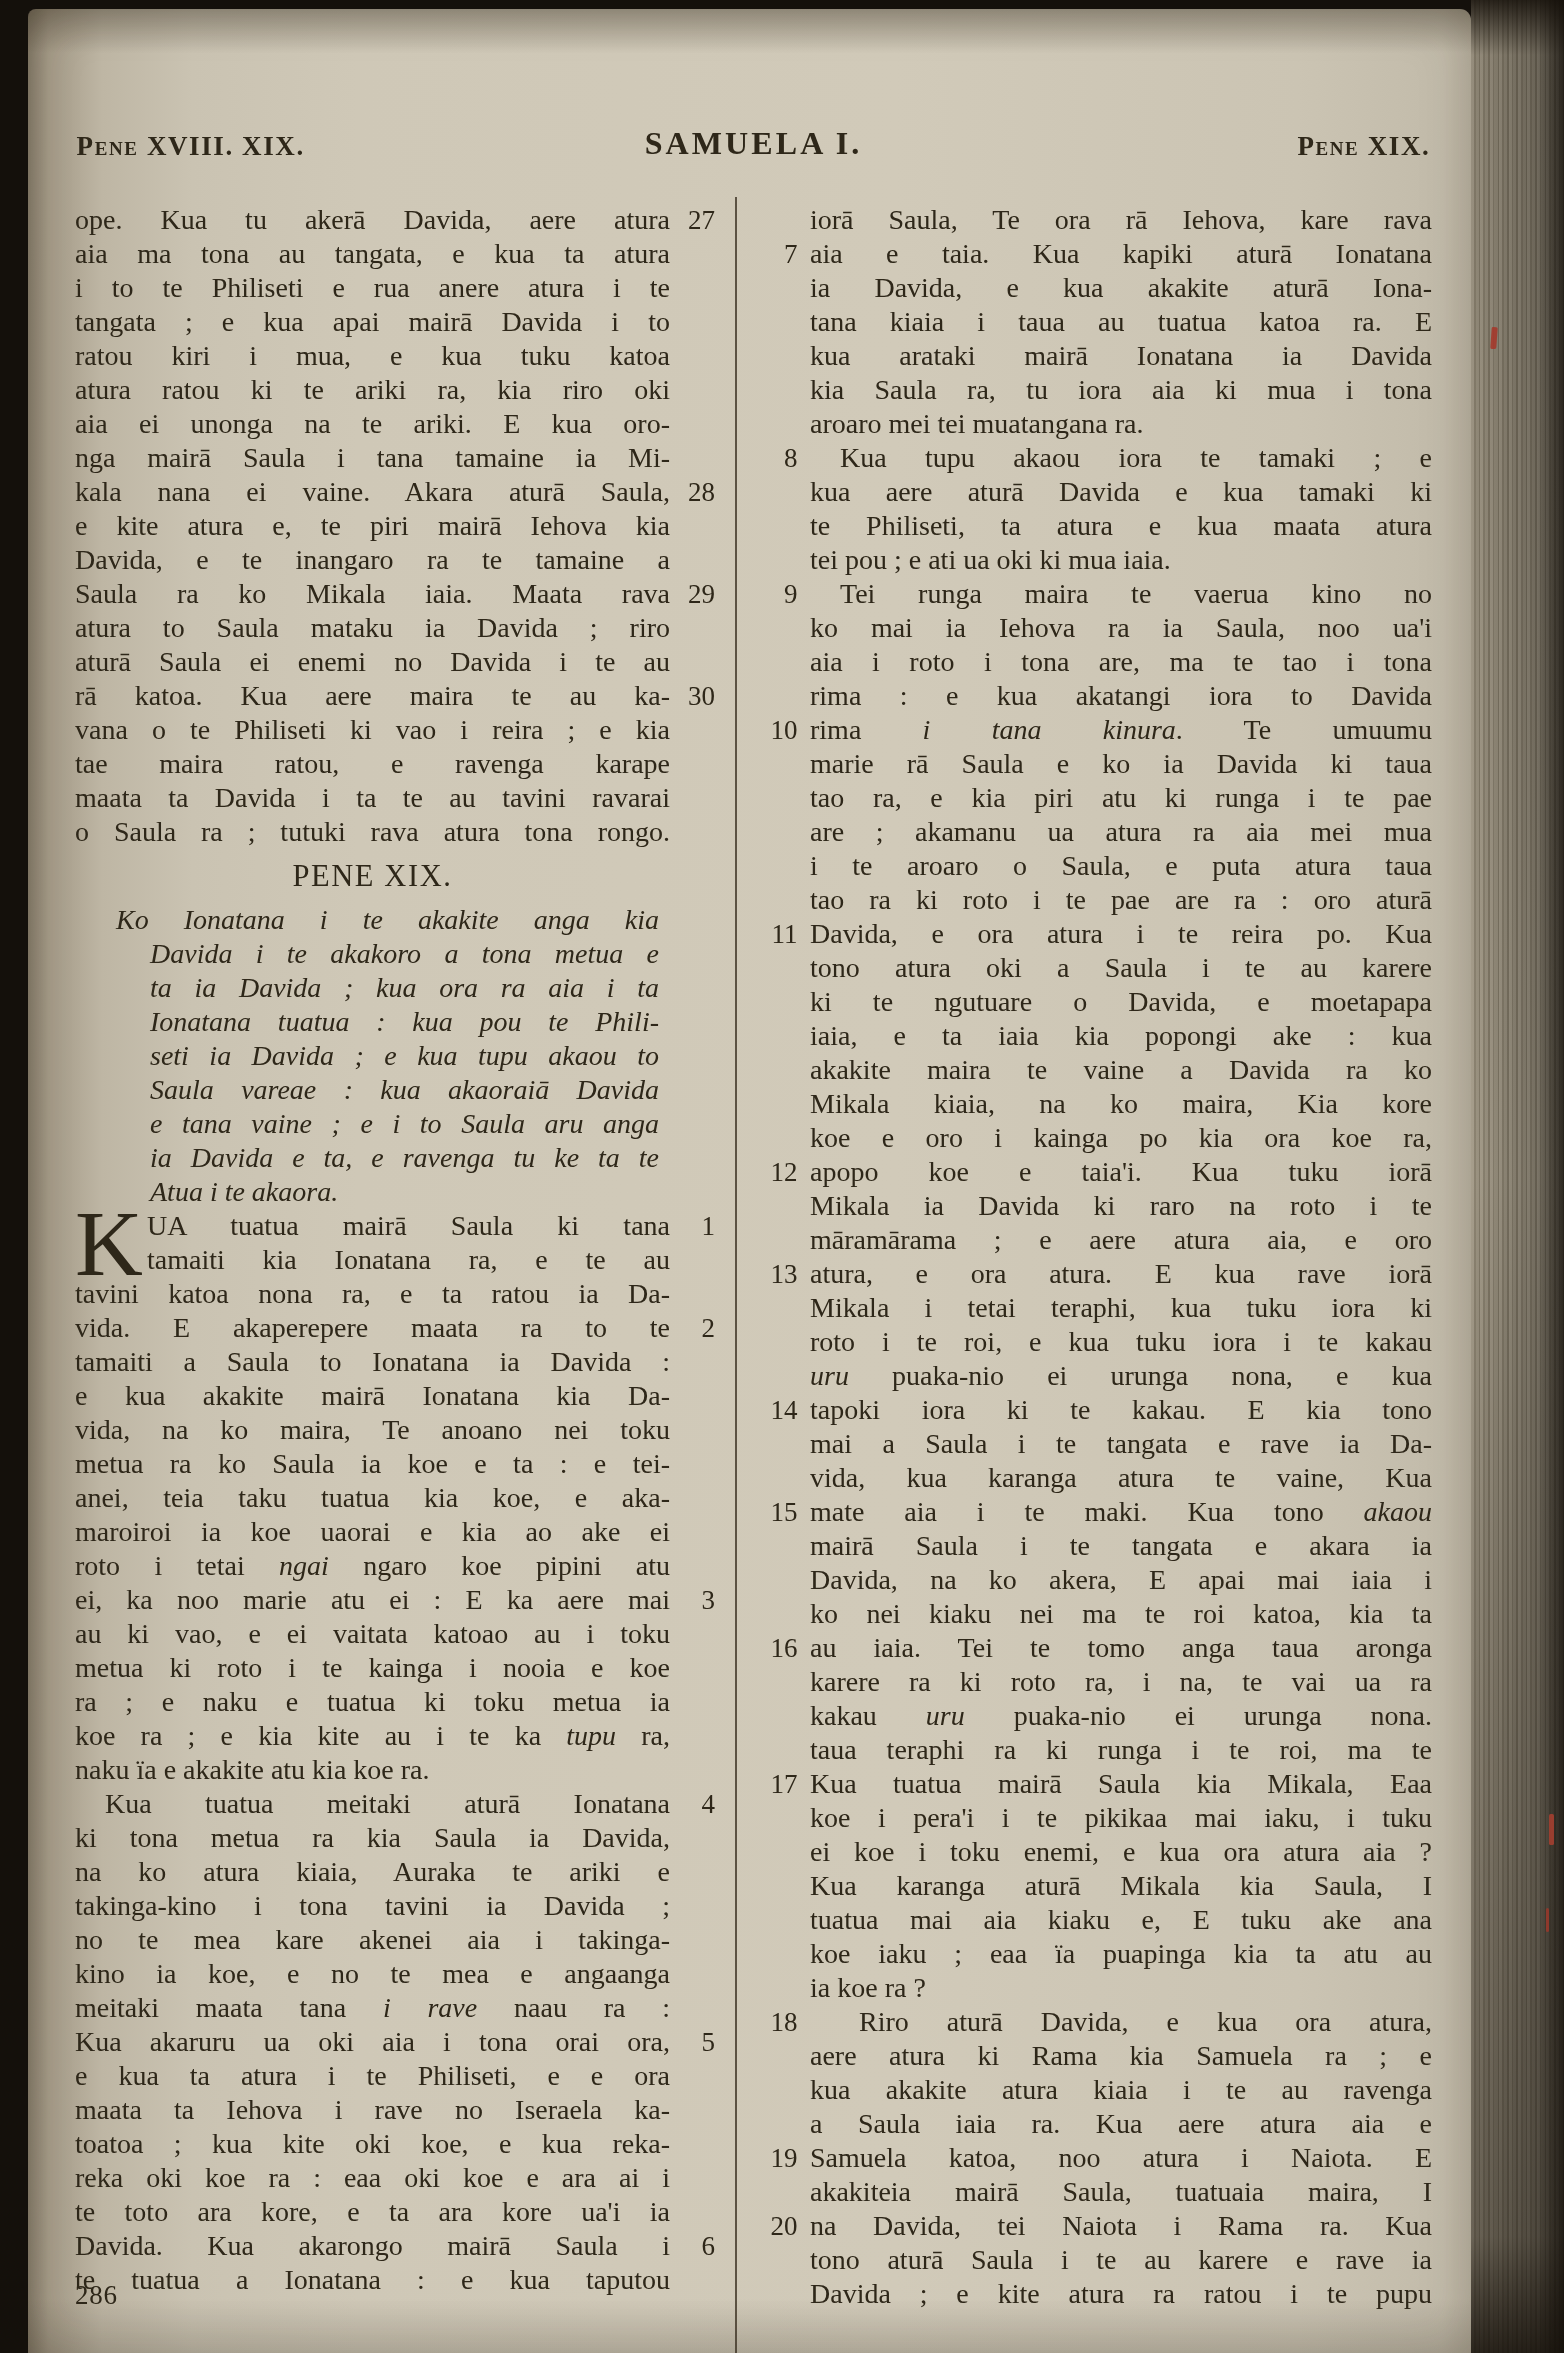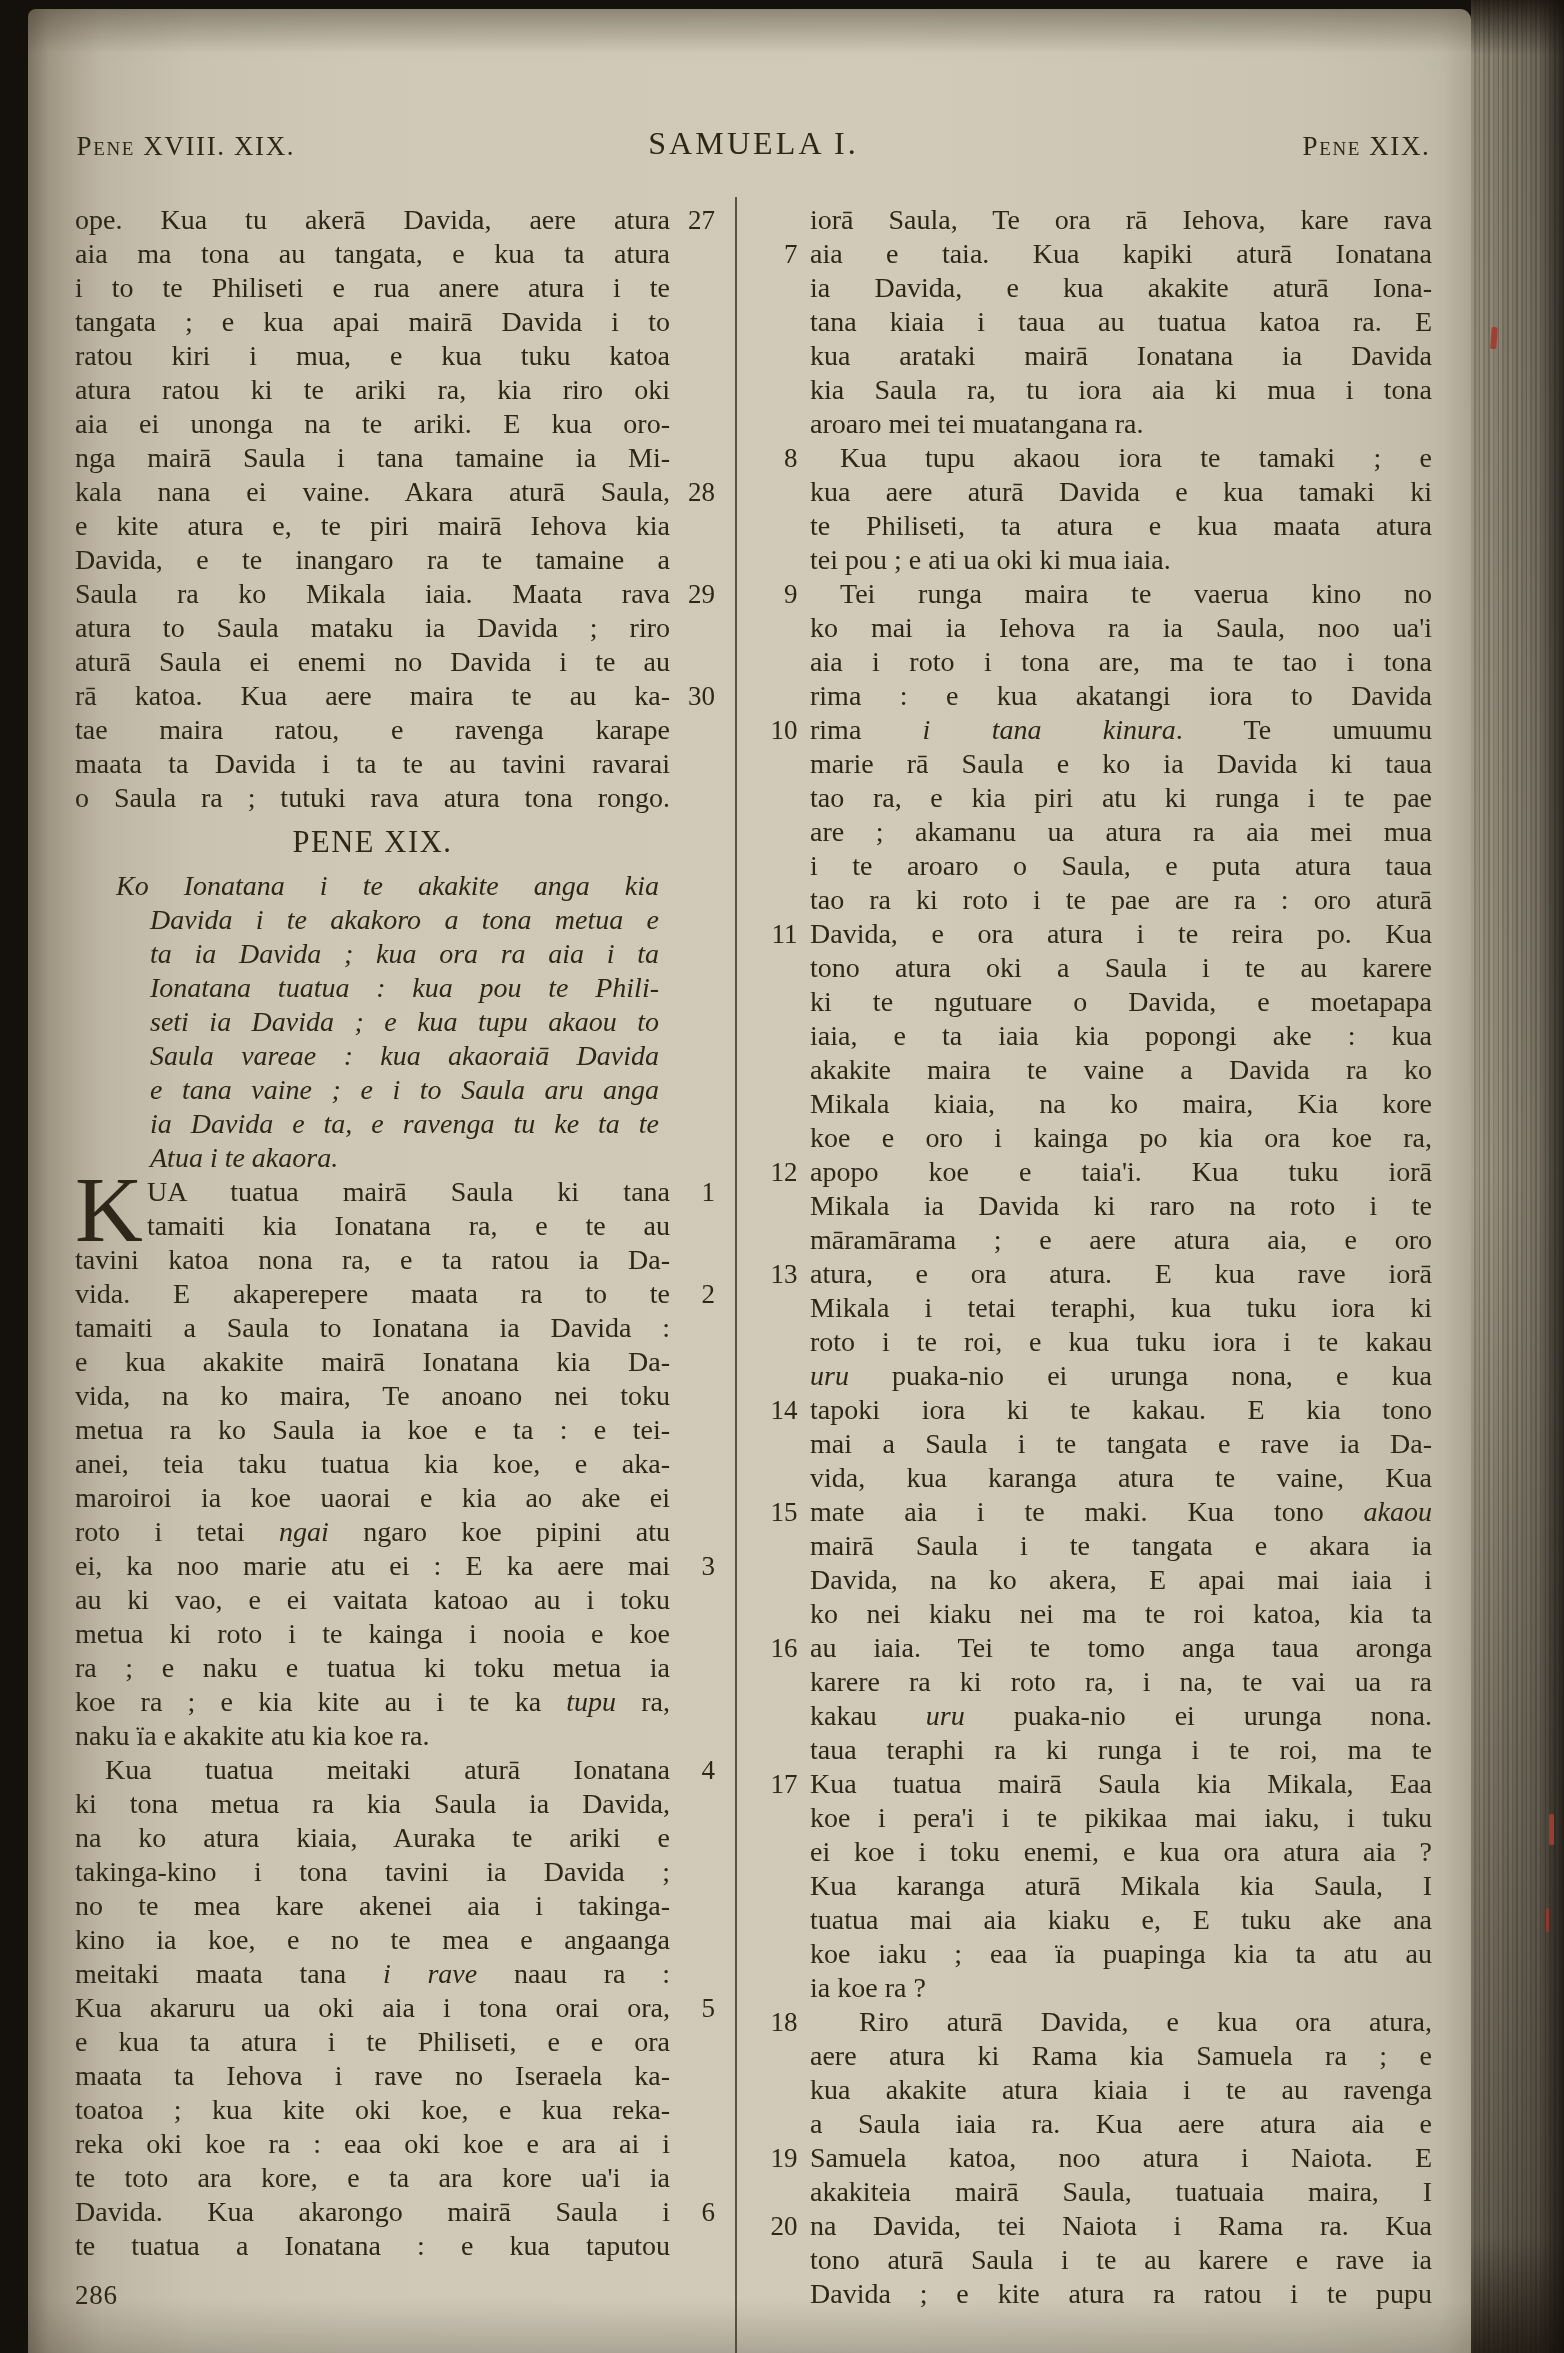--- a/index.html
+++ b/index.html
@@ -7,21 +7,21 @@
   .stage{position:relative;width:1565px;height:2354px;overflow:hidden;
          font-family:"Liberation Serif","DejaVu Serif",serif;color:#2e2719;}
   .page{position:absolute;left:28px;top:9.4px;width:1443px;height:2344px;
         border-radius:7.8px 11px 0 0;
         background:
           linear-gradient(180deg, rgba(58,48,33,0.38) 0, rgba(58,48,33,0) 44px),
           linear-gradient(0deg, rgba(50,42,30,0.16) 0, rgba(50,42,30,0) 55px),
           linear-gradient(90deg, #847a68 0, #a49a87 20.3px, #beb6a4 74px, #cac3b2 164px,
                           #cfc8b7 329px, #d1cab9 60%, #cbc4b3 88%, #c2bbaa 98%, #b7af9e 100%);
         box-shadow: inset 0 0 55px rgba(40,32,18,0.15);}
-  .running-header{position:absolute;left:47px;top:119px;width:1357px;height:41px;}
+  .running-header{position:absolute;left:47px;top:119px;width:1357px;height:41px;font-weight:bold;}
   .rh-left{position:absolute;left:1.6px;top:3.1px;font-variant:small-caps;font-size:27px;letter-spacing:1.6px;}
   .rh-right{position:absolute;right:1.6px;top:3.1px;font-variant:small-caps;font-size:27px;letter-spacing:1.6px;}
   .rh-center{position:absolute;left:50%;transform:translateX(-50%);top:-3.1px;font-size:32px;letter-spacing:3.1px;}
   .col{position:absolute;top:194px;}
   .col.left{left:47px;width:595px;}
   .col.right{left:782px;width:622px;}
   .rule{position:absolute;left:707px;top:188px;width:1.6px;height:2157px;background:rgba(62,52,38,0.8);}
   .section{position:relative;}
   .line{position:relative;height:34px;line-height:34px;font-size:28px;
         text-align:justify;text-align-last:justify;}
@@ -68,20 +68,21 @@
           <div class="line">atura ratou ki te ariki ra, kia riro oki</div>
           <div class="line">aia ei unonga na te ariki.  E kua oro-</div>
           <div class="line">nga mairā Saula i tana tamaine ia Mi-</div>
           <div class="line">kala nana ei vaine.  Akara aturā Saula,<span class="verse">28</span></div>
           <div class="line">e kite atura e, te piri mairā Iehova kia</div>
           <div class="line">Davida, e te inangaro ra te tamaine a</div>
           <div class="line">Saula ra ko Mikala iaia.  Maata rava<span class="verse">29</span></div>
           <div class="line">atura to Saula mataku ia Davida ; riro</div>
           <div class="line">aturā Saula ei enemi no Davida i te au</div>
           <div class="line">rā katoa.  Kua aere maira te au ka-<span class="verse">30</span></div>
+          <div class="line">vana o te Philiseti ki vao i reira ; e kia</div>
           <div class="line">tae maira ratou, e ravenga karape</div>
           <div class="line">maata ta Davida i ta te au tavini ravarai</div>
           <div class="line">o Saula ra ; tutuki rava atura tona rongo.</div>
         </div>
         <div class="section heading">PENE XIX.</div>
         <div class="section summary">
           <div class="line sum-first">Ko Ionatana i te akakite anga kia</div>
           <div class="line">Davida i te akakoro a tona metua e</div>
           <div class="line">ta ia Davida ; kua ora ra aia i ta</div>
           <div class="line">Ionatana tuatua : kua pou te Phili-</div>

